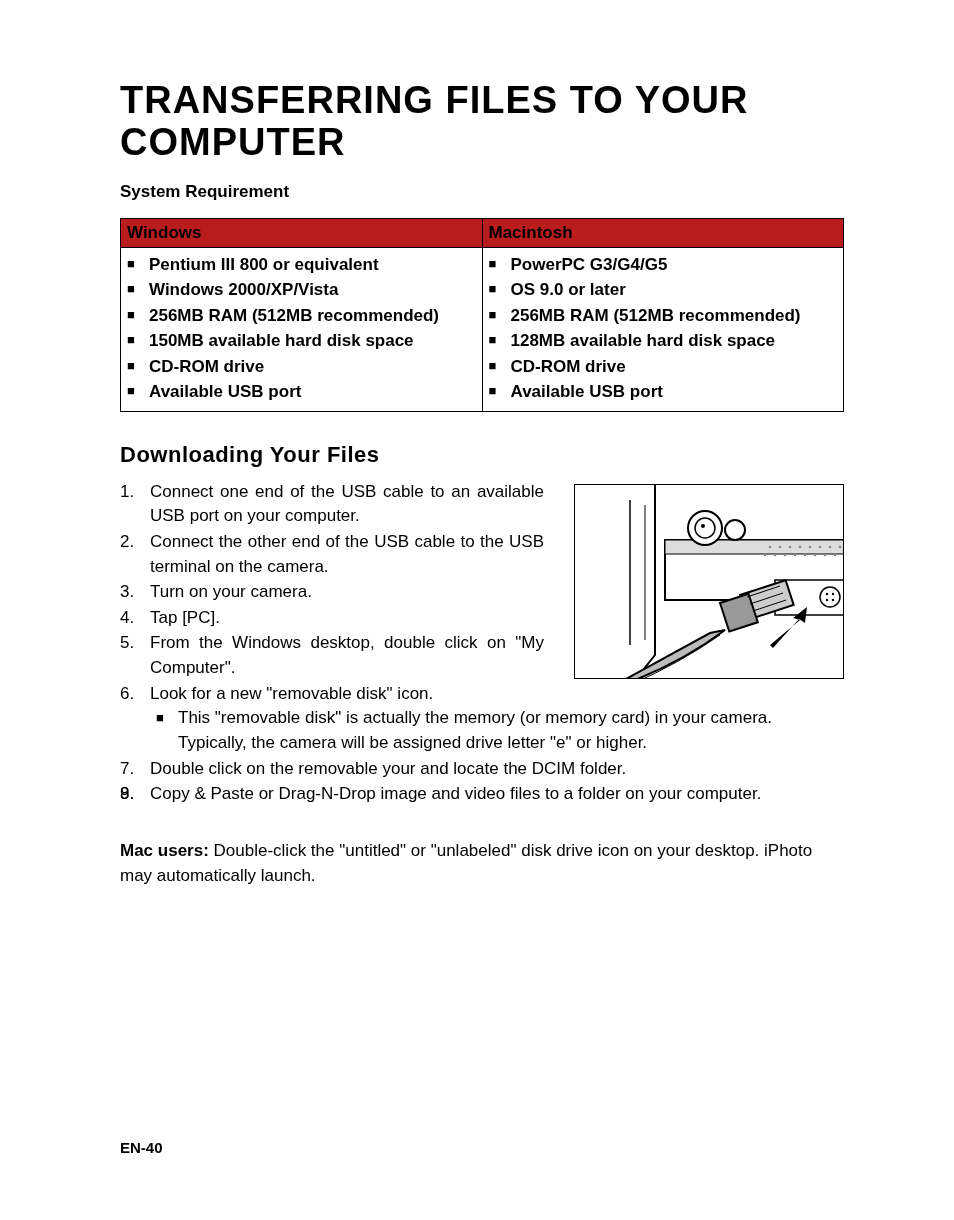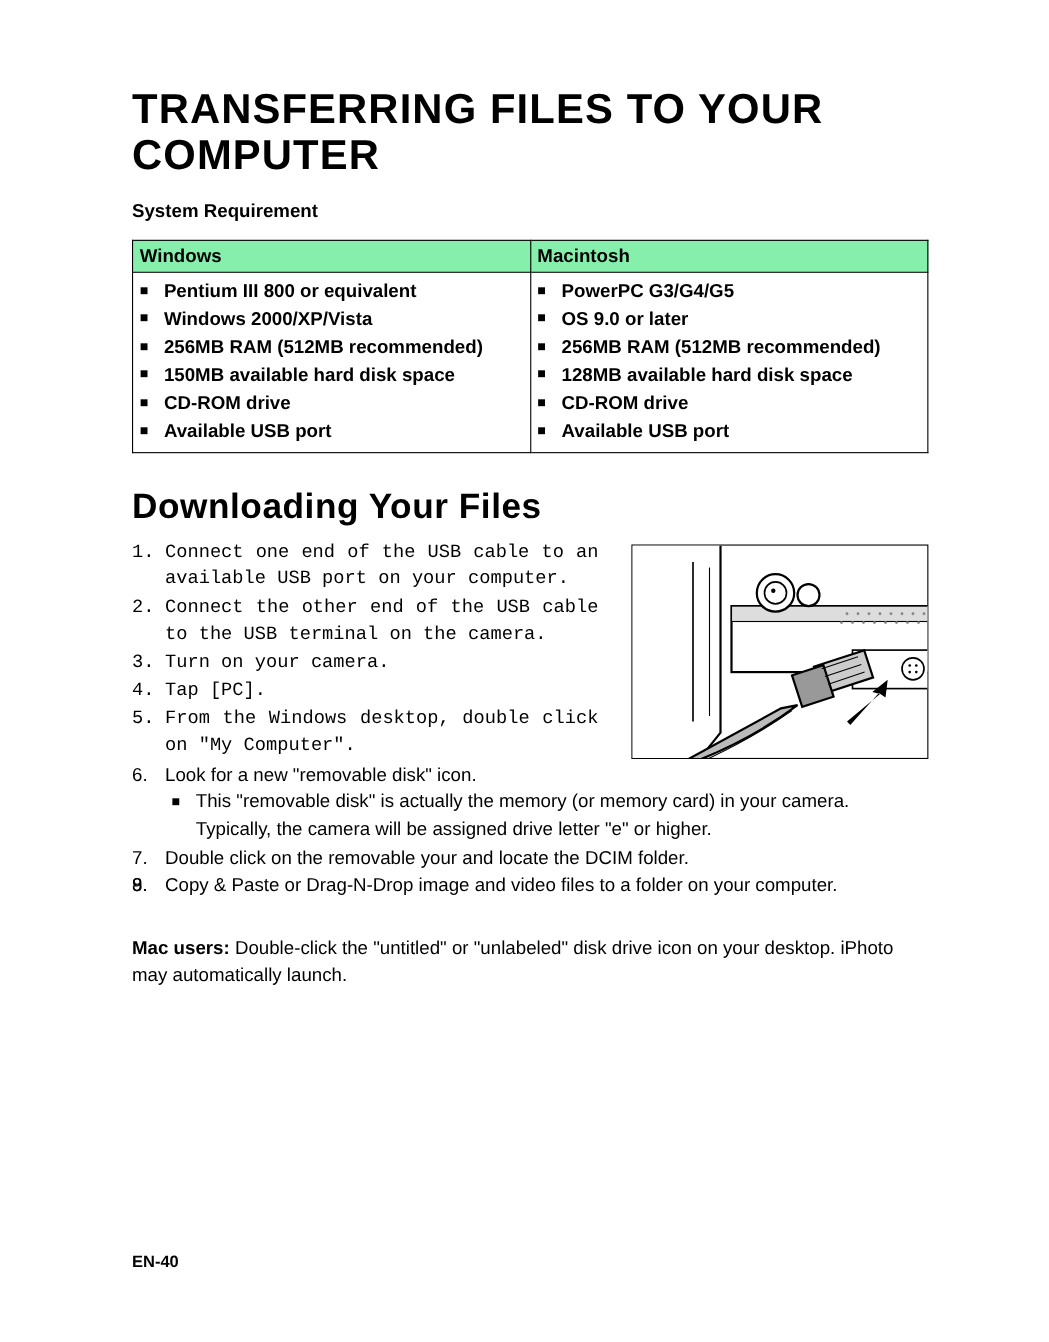--- a/index.html
+++ b/index.html
@@ -30,21 +30,21 @@
     width: 100%;
     border-collapse: collapse;
     margin-bottom: 30px;
   }
   table.req th, table.req td {
     border: 1px solid #000;
     text-align: left;
     vertical-align: top;
   }
   table.req th {
-    background: #86efac;
+    background: #b91c1c;
     font-weight: bold;
     font-size: 17px;
     padding: 4px 6px;
   }
   table.req td {
     padding: 4px 6px 6px 6px;
   }
   table.req td ul {
     list-style: none;
     font-weight: bold;
@@ -58,21 +58,21 @@
   table.req td ul li::before {
     content: "■";
     position: absolute;
     left: 0;
     top: 0;
     font-size: 13px;
     line-height: 1.9;
   }
   .section-title {
     font-family: Impact, "Arial Black", sans-serif;
-    font-size: 32px;
+    font-size: 22px;
     font-weight: 900;
     letter-spacing: 0.5px;
     margin-bottom: 12px;
     font-stretch: condensed;
   }
   .steps-wrap {
     position: relative;
   }
   ol.steps {
     list-style: none;
@@ -88,21 +88,20 @@
   }
   ol.steps > li::before {
     content: counter(step) ".";
     position: absolute;
     left: 0;
     top: 0;
   }
   ol.steps > li.narrow {
     padding-right: 300px;
     text-align: justify;
-    font-family: Liberation Mono, monospace;
   }
   ul.sub {
     list-style: none;
     margin-top: 0;
   }
   ul.sub li {
     padding-left: 28px;
     position: relative;
   }
   ul.sub li::before {

